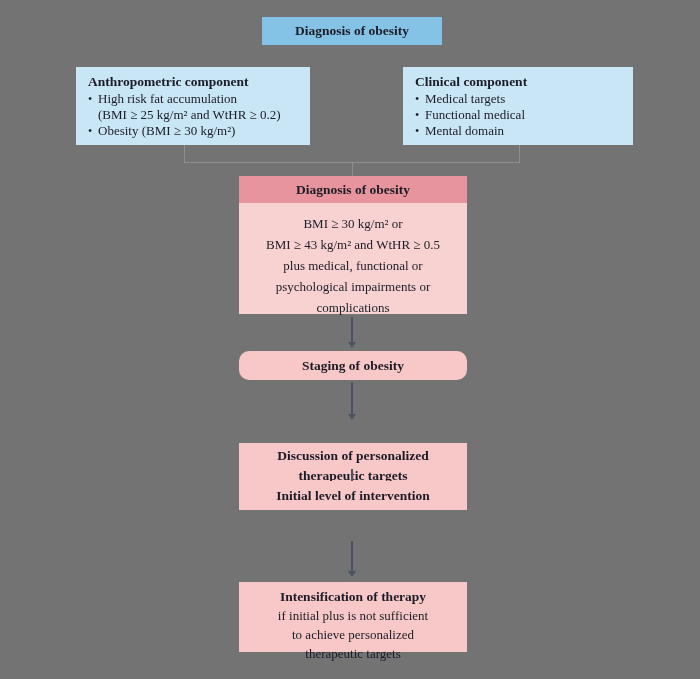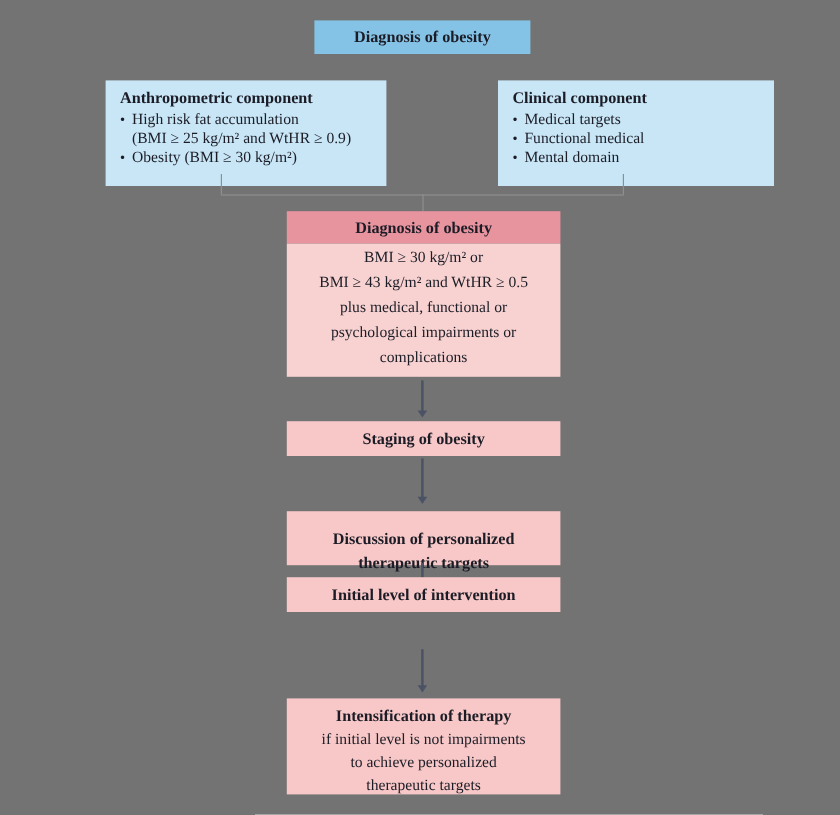--- a/index.html
+++ b/index.html
@@ -22,53 +22,53 @@
     color:var(--text);
     overflow:hidden;
   }
   .box { position:absolute; }
   .top-title {
     left:262px; top:17px; width:180px; height:28px;
     background:var(--top-box-bg);
     font-weight:700; font-size:13.5px; line-height:28px; text-align:center;
   }
   .component {
-    top:67px; height:88px;
+    top:67px; height:78px;
     background:var(--component-box-bg);
     padding:7px 10px 0 12px;
-    font-size:13px; line-height:16px;margin-left:12px;
+    font-size:13px; line-height:16px;
   }
   .component .ttl { font-weight:700; font-size:13.5px; margin-bottom:1px; }
   .anthro { left:76px;  width:234px; }
   .clinical{ left:403px; width:230px; }
   .bullet-row { display:flex; }
   .bullet-char { width:10px; flex:0 0 10px; text-align:left; font-size:12px; }
   .bullet-text { flex:1; }
   .cont-line { padding-left:10px; }
 
   .diag-header {
     left:239px; top:176px; width:228px; height:27px;
     background:var(--diagnosis-header-bg);
     font-weight:700; font-size:13.5px; line-height:27px; text-align:center;
   }
   .diag-body {
     left:239px; top:203px; width:228px; height:111px;
     background:var(--diagnosis-body-bg);
     font-size:13px; line-height:21px; text-align:center;
-    padding-top:0;
+    padding-top:10px;
   }
   .step {
     left:239px; width:228px;
     background:var(--step-box-bg);
     font-weight:700; font-size:13.5px; text-align:center;
   }
-  .staging   { top:351px; height:29px; line-height:29px; }
-  .discussion{ top:426px; height:45px; line-height:20px; padding-top:13px; }
+  .staging   { top:351px; height:29px; line-height:29px;border-radius:10px; }
+  .discussion{ top:443px; height:45px; line-height:20px; padding-top:3px; }
   .initial   { top:481px; height:29px; line-height:29px; }
-  .intens    { top:582px; height:80px; line-height:19px; padding-top:5px;text-align:center; }
+  .intens    { top:582px; height:70px; line-height:19px; padding-top:5px;text-align:center; }
   .intens .sub { font-weight:400; font-size:13px; }
 
   .hline, .vline { position:absolute; background:var(--connector-line); }
   .arrow {
     position:absolute; left:351px; width:2px;
     background:var(--arrow);
   }
   .arrow::after {
     content:""; position:absolute; left:50%; bottom:-5px;
     transform:translateX(-50%);
@@ -83,21 +83,21 @@
 <div class="canvas">
 
   <div class="box top-title">Diagnosis of obesity</div>
 
   <div class="box component anthro">
     <div class="ttl">Anthropometric component</div>
     <div class="bullet-row">
       <span class="bullet-char">•</span>
       <span class="bullet-text">High risk fat accumulation</span>
     </div>
-    <div class="cont-line">(BMI ≥ 25 kg/m² and WtHR ≥ 0.9)</div>
+    <div class="cont-line">(BMI ≥ 25 kg/m² and WtHR ≥ 0.2)</div>
     <div class="bullet-row">
       <span class="bullet-char">•</span>
       <span class="bullet-text">Obesity (BMI ≥ 30 kg/m²)</span>
     </div>
   </div>
 
   <div class="box component clinical">
     <div class="ttl">Clinical component</div>
     <div class="bullet-row">
       <span class="bullet-char">•</span>
@@ -139,18 +139,18 @@
   </div>
 
   <div class="arrow" style="top:469px; height:30px;"></div>
 
   <div class="box step initial">Initial level of intervention</div>
 
   <div class="arrow" style="top:541px; height:31px;"></div>
 
   <div class="box step intens">
     <div>Intensification of therapy</div>
-    <div class="sub">if initial level is not impairments</div>
+    <div class="sub">if initial plus is not sufficient</div>
     <div class="sub">to achieve personalized</div>
     <div class="sub">therapeutic targets</div>
   </div>
 
 </div>
 
 </body></html>

